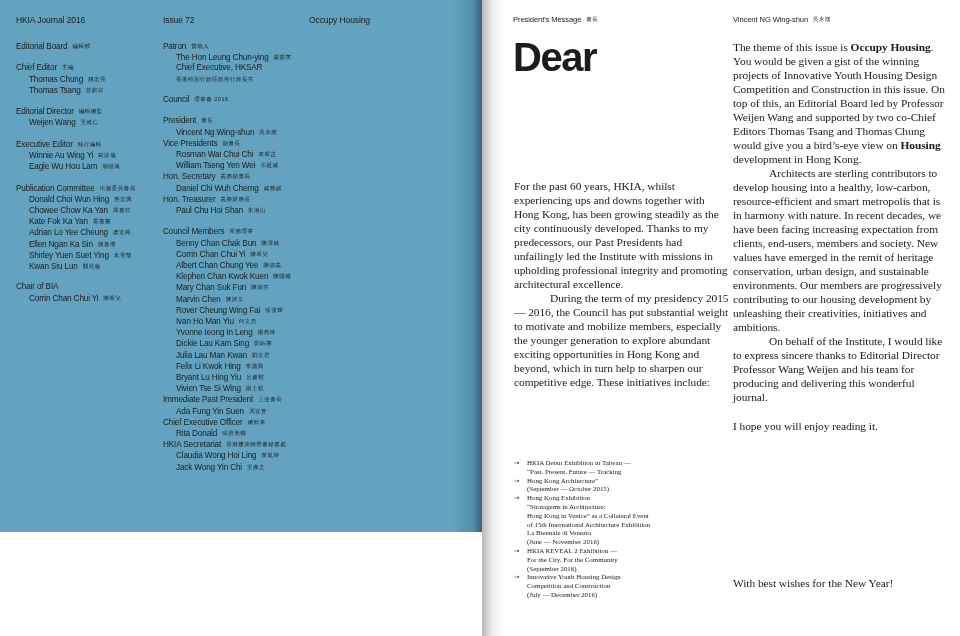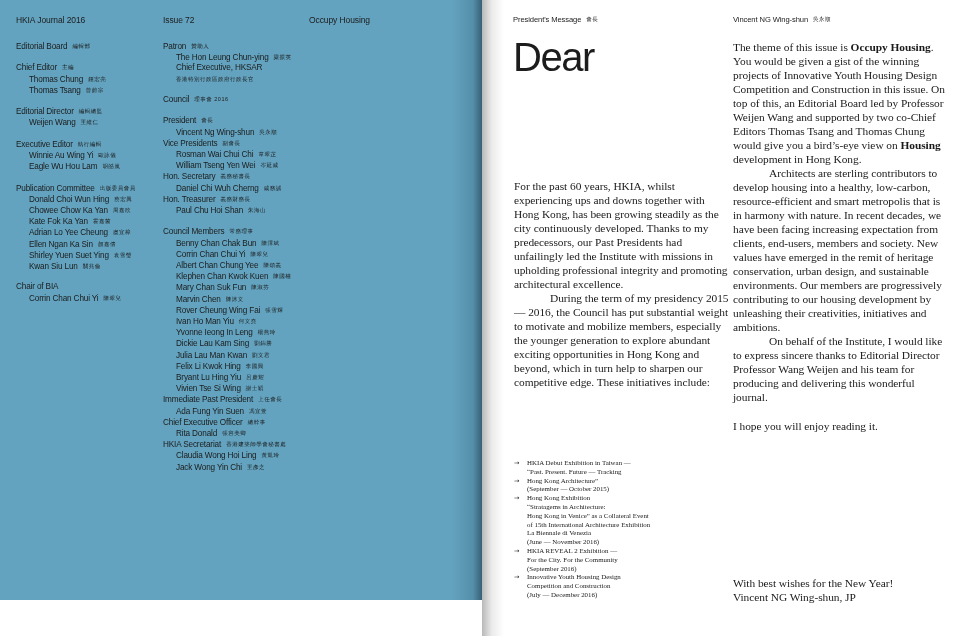--- a/index.html
+++ b/index.html
@@ -1,34 +1,34 @@
 <!DOCTYPE html>
 <html><head>
 <meta charset="utf-8">
 <style>
   html, body { margin:0; padding:0; }
   body { width:960px; height:636px; overflow:hidden; background:#fff; position:relative; font-family:"Liberation Sans", sans-serif; color:#1c1c1c; }
   .spread { position:absolute; inset:0; }
-  .left-page { position:absolute; left:0; top:0; width:482px; height:600px; background:#63a3bf; }
+  .left-page { position:absolute; left:0; top:0; width:482px; height:532px; background:#63a3bf; }
   .left-page::after { content:""; position:absolute; right:0; top:0; width:30px; height:100%;
     background:linear-gradient(to right, rgba(0,0,0,0) 0%, rgba(20,50,70,0.18) 70%, rgba(20,40,60,0.55) 100%); }
   .right-page { position:absolute; left:482px; top:0; width:478px; height:636px; background:#fff; }
   .right-page::before { content:""; position:absolute; left:0; top:0; width:22px; height:100%;
     background:linear-gradient(to right, rgba(0,0,0,0.28) 0%, rgba(0,0,0,0.08) 45%, rgba(0,0,0,0) 100%); }
 
   .runhead { position:absolute; top:15px; font-size:8.5px; letter-spacing:-0.1px; }
   .col { position:absolute; font-size:8.2px; line-height:10.2px; letter-spacing:-0.15px; }
   .grp { margin-bottom:10.2px; }
   .role { display:block; }
   .person { display:block; padding-left:13px; }
   .zh { font-size:5.5px; margin-left:5px; letter-spacing:0.5px; vertical-align:1px; }
   .zh-line { display:block; padding-left:13px; font-size:5.5px; letter-spacing:0.5px; }
 
   .rp-runhead { position:absolute; top:15px; font-size:7.6px; letter-spacing:-0.1px; }
-  .dear { position:absolute; left:513px; top:38px; font-size:40px; line-height:38px; letter-spacing:-1.5px; font-weight:400; }
+  .dear { position:absolute; left:513px; top:38px; font-size:40px; line-height:38px; letter-spacing:-1.5px; font-weight:700; }
   .serif { font-family:"Liberation Serif", serif; font-size:11.4px; line-height:14px; color:#1a1a1a; letter-spacing:-0.05px; }
   .body-left { position:absolute; left:514px; top:179px; width:216px; }
   .body-right { position:absolute; left:733px; top:40px; width:214px; }
   .serif p { margin:0; }
   .indent { text-indent:36px; }
   .gap { height:15.3px; }
   .init-list { position:absolute; left:514px; top:459px; width:220px; list-style:none; margin:0; padding:0;
     font-family:"Liberation Serif", serif; font-size:6.9px; line-height:8.8px; color:#1a1a1a; }
   .init-list li { position:relative; padding-left:13px; }
   .init-list li .arrow { position:absolute; left:0; top:0; font-family:"DejaVu Sans", sans-serif; font-size:6.5px; }
@@ -180,16 +180,15 @@
   <div class="serif body-right">
     <p><span>The theme of this issue is </span><b>Occupy Housing</b><span>. You would be given a gist of the winning projects of Innovative Youth Housing Design Competition and Construction in this issue. On top of this, an Editorial Board led by Professor Weijen Wang and supported by two co-Chief Editors Thomas Tsang and Thomas Chung would give you a bird’s-eye view on </span><b>Housing</b><span> development in Hong Kong.</span></p>
     <p class="indent">Architects are sterling contributors to develop housing into a healthy, low-carbon, resource-efficient and smart metropolis that is in harmony with nature.  In recent decades, we have been facing increasing expectation from clients, end-users, members and society. New values have emerged in the remit of heritage conservation, urban design, and sustainable environments. Our members are progressively contributing to our housing development by unleashing their creativities, initiatives and ambitions.</p>
     <p class="indent">On behalf of the Institute, I would like to express sincere thanks to Editorial Director Professor Wang Weijen and his team for producing and delivering this wonderful journal.</p>
     <div class="gap"></div>
     <p>I hope you will enjoy reading it.</p>
   </div>
 
   <div class="serif sign">
     <p>With best wishes for the New Year!</p>
-    <p>Vincent NG Wing-shun, JP</p>
   </div>
   <span class="sign-title">HKIA President 2015 — 16</span>
 </div>
 
 </body></html>

